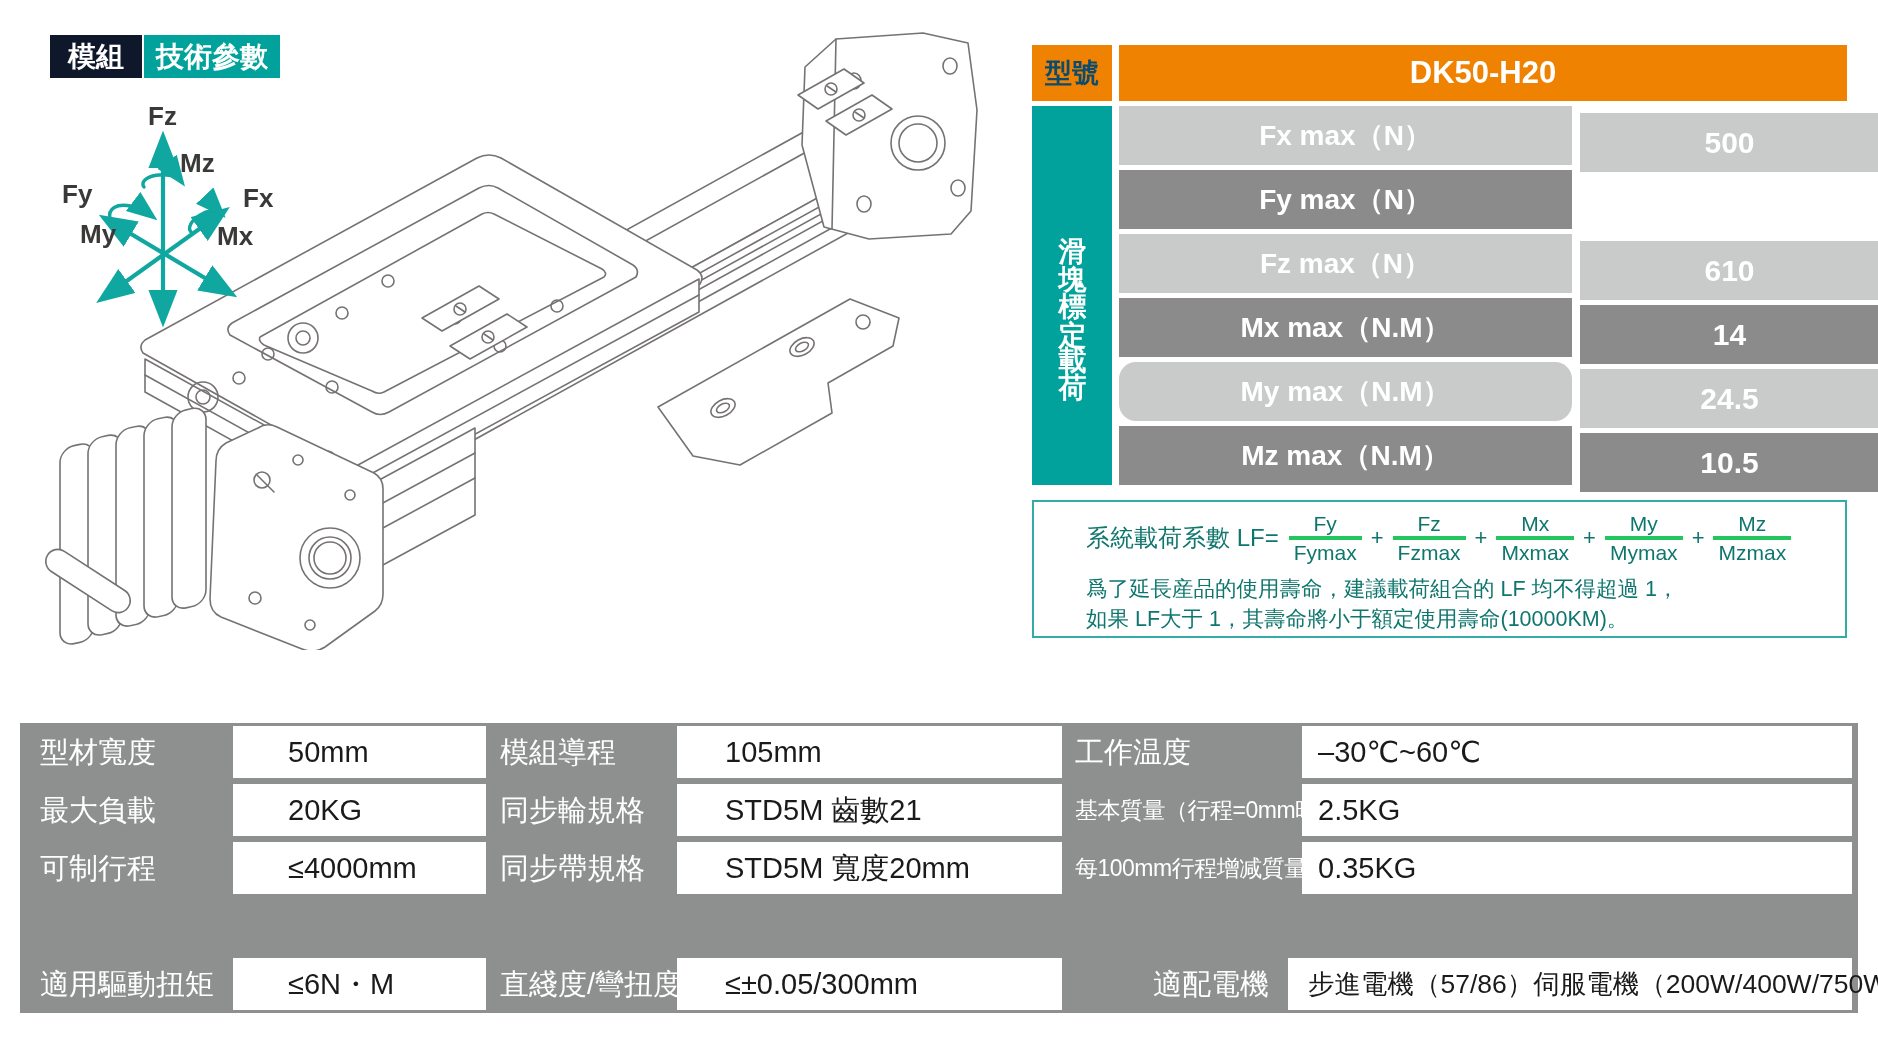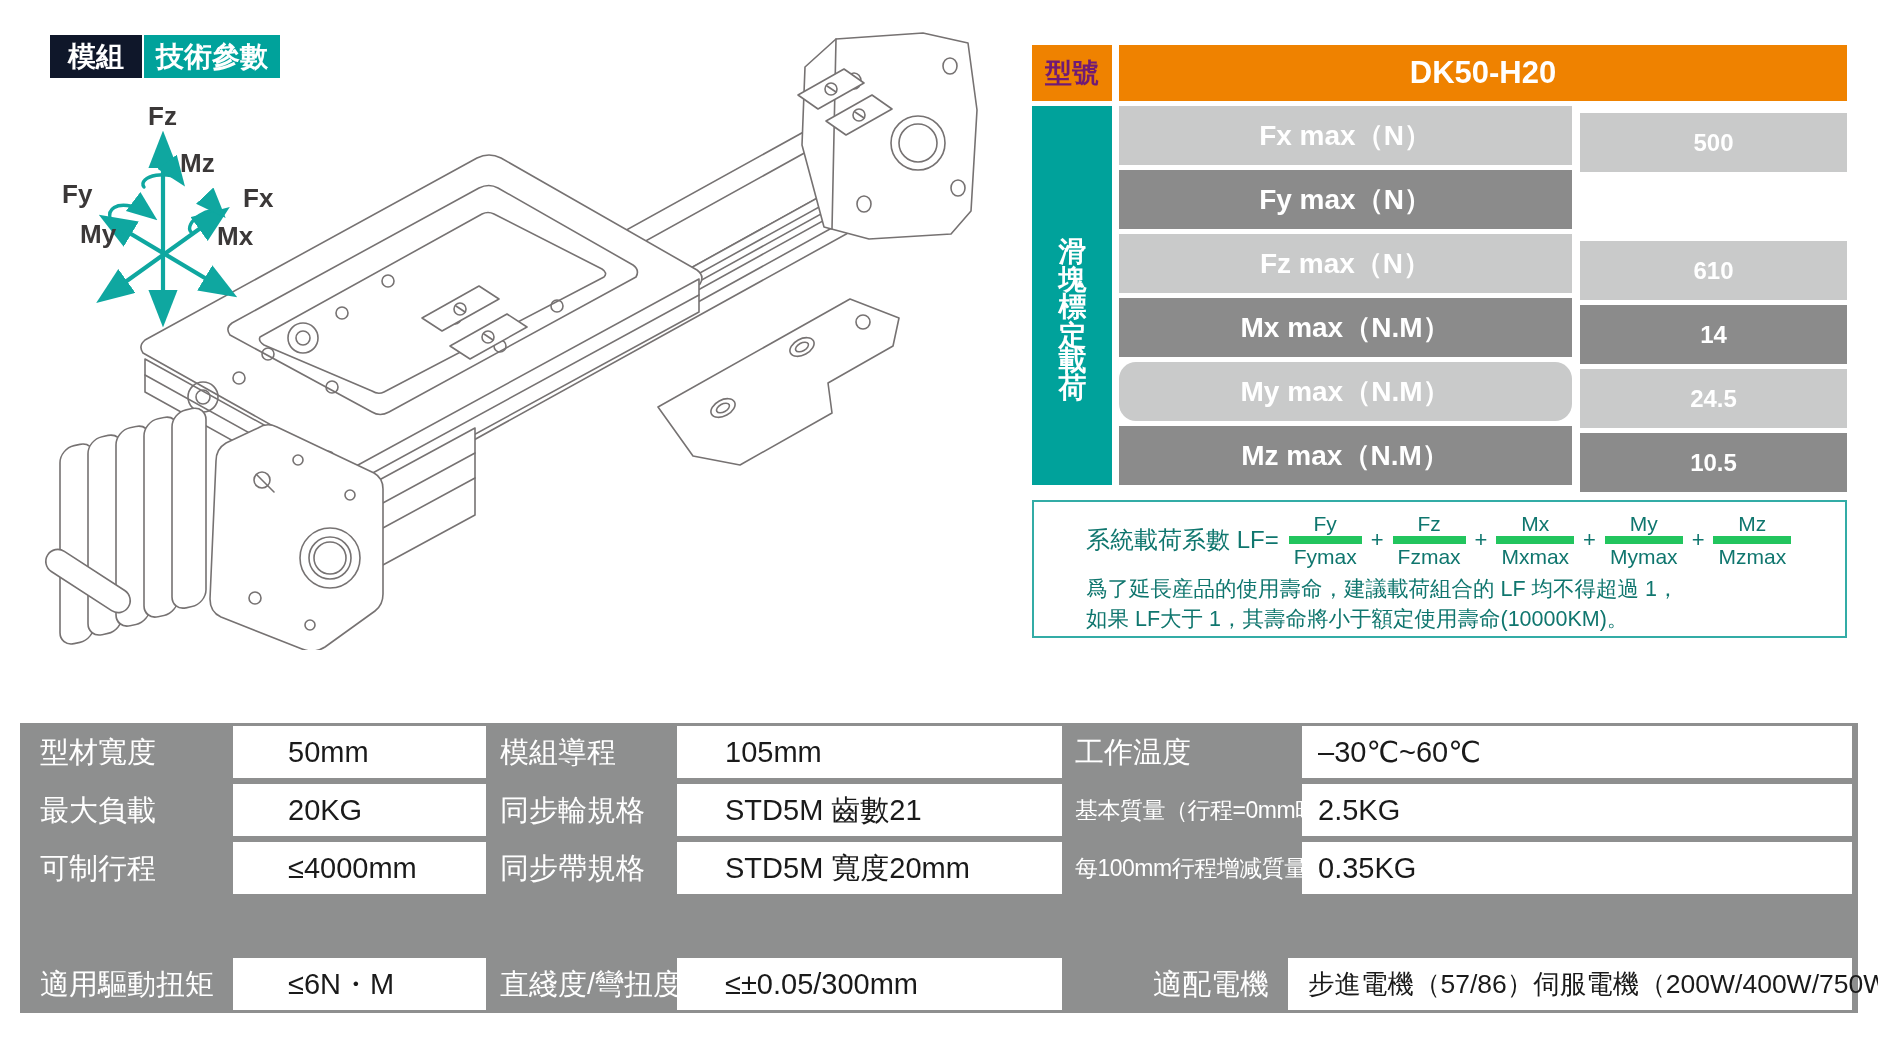--- a/index.html
+++ b/index.html
@@ -9,42 +9,42 @@
   .tag{position:absolute;top:35px;height:43px;line-height:43px;text-align:center;
        color:#fff;font-size:28px;font-weight:bold;}
   .tag-module{left:50px;width:92px;background:#0f172a;}
   .tag-tech{left:144px;width:136px;background:#00A29B;}
   
   .drawing{position:absolute;left:30px;top:15px;}
   .axes{position:absolute;left:40px;top:85px;}
   
   .ltable{position:absolute;left:1032px;top:45px;width:815px;height:455px;}
   .lt-model{position:absolute;left:0;top:0;width:80px;height:56px;background:#EF8200;
-            color:#701a75;font-size:27px;font-weight:bold;text-align:center;line-height:56px;}
+            color:#0c4a6e;font-size:27px;font-weight:bold;text-align:center;line-height:56px;}
   .lt-modelval{position:absolute;left:87px;top:0;width:728px;height:56px;background:#EF8200;
             color:#fff;font-size:31px;font-weight:bold;text-align:center;line-height:56px;}
   .lt-side{position:absolute;left:0;top:61px;width:80px;height:379px;background:#00A29B;
            display:flex;align-items:center;justify-content:center;}
   .lt-side span{writing-mode:vertical-rl;color:#fff;font-size:28px;font-weight:600;
            letter-spacing:27px;line-height:80px;}
   .lt-lab{position:absolute;left:87px;width:453px;height:59px;color:#fff;font-size:28px;
           font-weight:600;text-align:center;line-height:59px;}
-  .lt-val{position:absolute;left:548px;width:267px;height:59px;color:#fff;font-size:24px;
+  .lt-val{position:absolute;left:548px;width:299px;height:59px;color:#fff;font-size:30px;
           font-weight:600;text-align:center;line-height:59px;}
   .light{background:#C9CACA;}
   .dark{background:#8B8B8B;}
   .r0{top:61px;}  .r1{top:125px;} .r2{top:189px;} .r3{top:253px;} .r4{top:317px;border-radius:17px;} .r5{top:381px;}
   .v0{top:68px;}  .v1{top:132px;} .v2{top:196px;} .v3{top:260px;} .v4{top:324px;} .v5{top:388px;}
   
   .fbox{position:absolute;left:1032px;top:500px;width:811px;height:134px;border:2px solid #33ACA6;
         background:#fff;color:#0f766e;}
   .fline{position:absolute;left:52px;top:10px;display:flex;align-items:center;font-size:24px;}
   .fpre{margin-right:10px;}
   .frac{display:inline-flex;flex-direction:column;align-items:center;font-size:21px;line-height:1.1;}
-  .frac .den{border-top:8px solid #22c55e;padding:1px 5px 0 5px;}
+  .frac .den{border-top:4px solid #22c55e;padding:1px 5px 0 5px;}
   .frac .num{padding:0 5px 1px 5px;}
   .plus{margin:0 9px;font-size:22px;}
   .note1{position:absolute;left:52px;top:72px;font-size:21.5px;}
   .note2{position:absolute;left:52px;top:102px;font-size:21.5px;}
   
   .stable{position:absolute;left:20px;top:723px;width:1838px;height:290px;background:#8E8F8F;}
   .srow{position:absolute;left:0;width:1838px;height:58px;}
   .sr0{top:0;padding-left:42px;} .sr1{top:58px;} .sr2{top:116px;} .sr3{top:174px;} .sr4{top:232px;}
   .slab{position:absolute;color:#fff;font-size:29px;line-height:58px;white-space:nowrap;}
   .sbox{position:absolute;top:3px;height:52px;background:#fff;color:#1A1A1A;font-size:29px;

